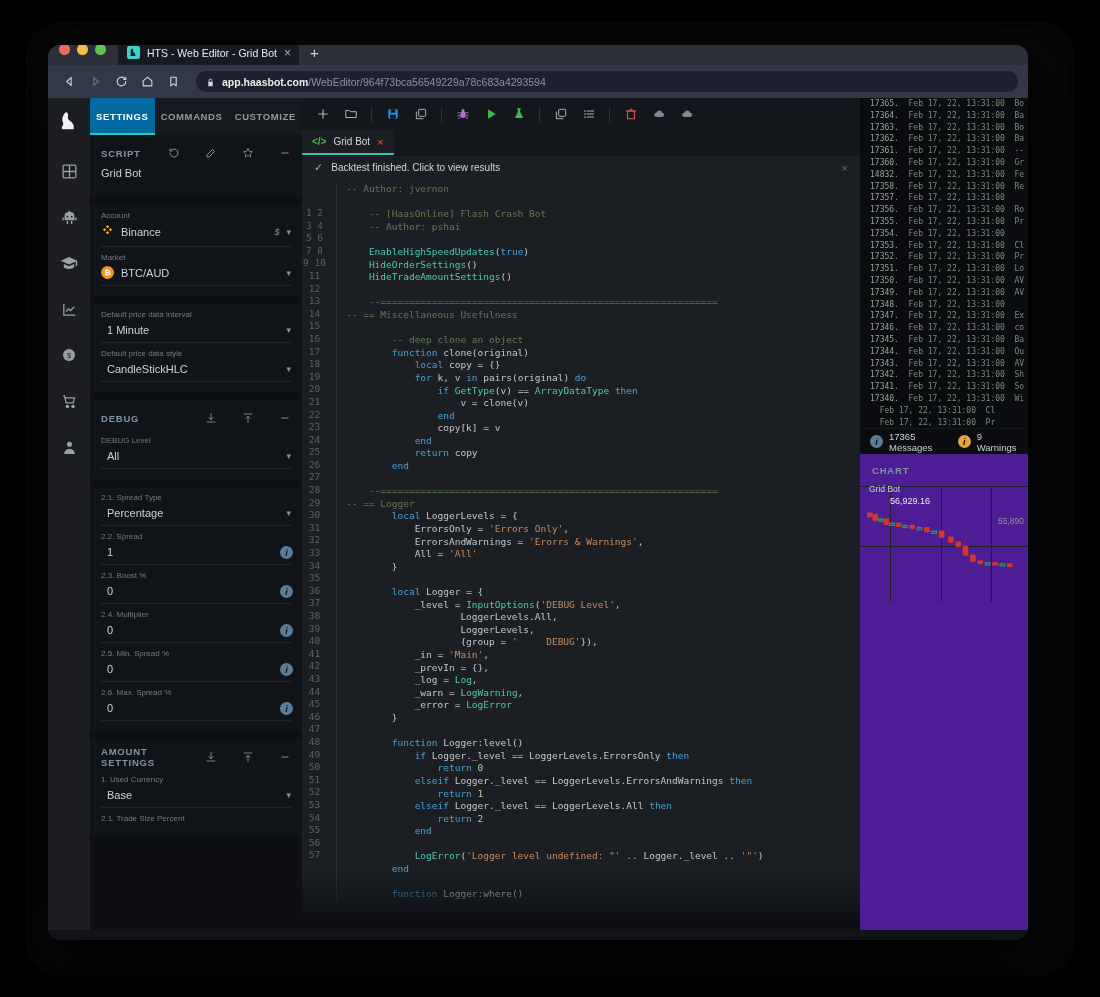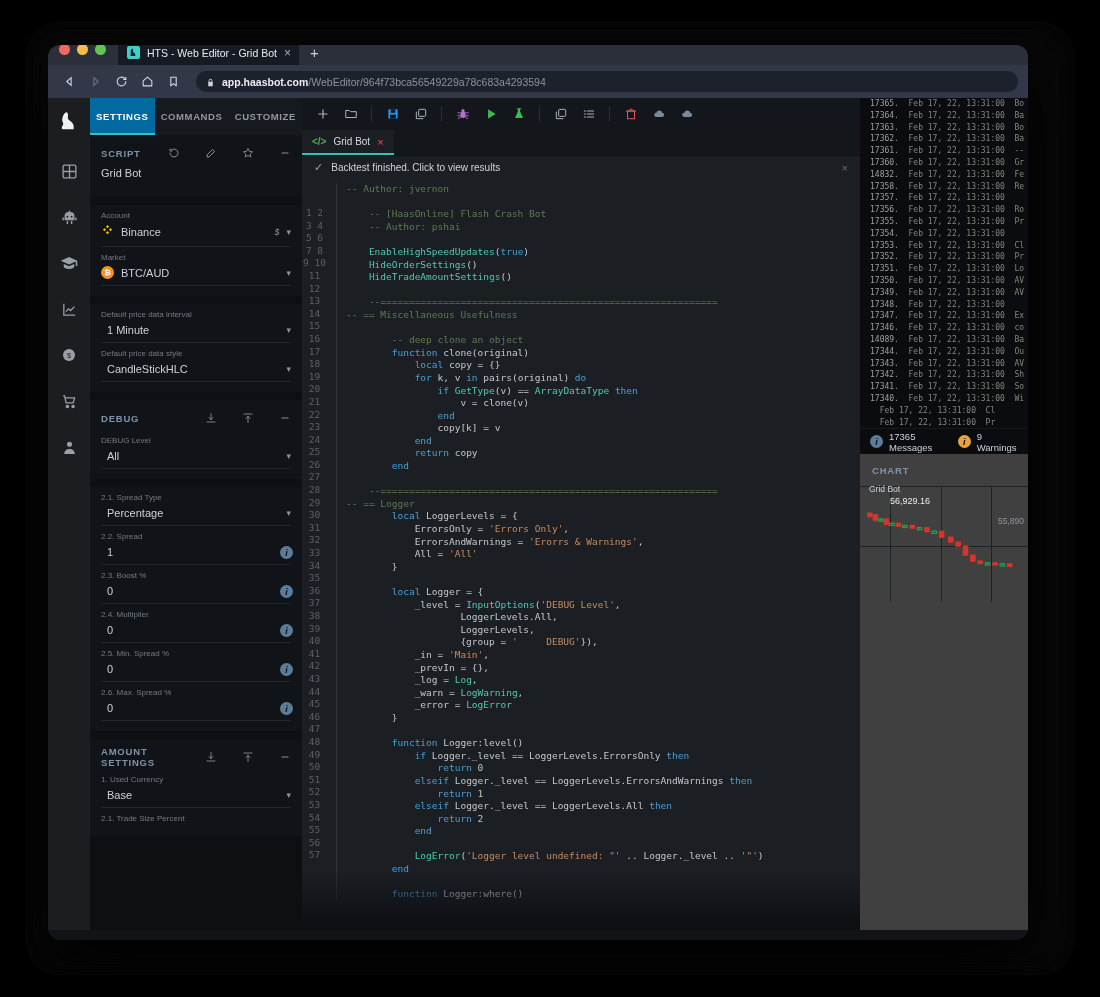--- a/index.html
+++ b/index.html
@@ -218,21 +218,21 @@
     padding: 0 10px; font-size: 9.5px; color: #cdd2d9;
     border-top: 1px solid #15181d;
   }
   .badge {
     width: 13px; height: 13px; border-radius: 50%; color: #0a0c0f;
     font-size: 9px; font-weight: 700; font-style: italic;
     display: flex; align-items: center; justify-content: center; flex: 0 0 auto;
   }
   .badge.i { background: #5b7d99; }
   .badge.w { background: #e8a33d; }
-  .chartpanel { flex: 1 1 auto; background: #404040; position: relative; overflow: hidden; }
+  .chartpanel { flex: 1 1 auto; background: #4c1d95; position: relative; overflow: hidden; }
   .chart-area { position: absolute; left: 0; right: 0; top: 28px; bottom: 0; }
   .chart-label {
     position: absolute; left: 9px; top: 30px; font-size: 8.5px; color: #cfd4db;
   }
   .chart-price {
     position: absolute; left: 30px; top: 42px; font-size: 9px; color: #e8ecf1;
   }
   .chart-price2 {
     position: absolute; right: 4px; top: 62px; font-size: 8.5px; color: #8d949c;
   }
@@ -763,21 +763,21 @@
 <span class="ln">17355.</span>  Feb 17, 22, 13:31:00  Pr
 <span class="ln">17354.</span>  Feb 17, 22, 13:31:00  
 <span class="ln">17353.</span>  Feb 17, 22, 13:31:00  Cl
 <span class="ln">17352.</span>  Feb 17, 22, 13:31:00  Pr
 <span class="ln">17351.</span>  Feb 17, 22, 13:31:00  Lo
 <span class="ln">17350.</span>  Feb 17, 22, 13:31:00  AV
 <span class="ln">17349.</span>  Feb 17, 22, 13:31:00  AV
 <span class="ln">17348.</span>  Feb 17, 22, 13:31:00  
 <span class="ln">17347.</span>  Feb 17, 22, 13:31:00  Ex
 <span class="ln">17346.</span>  Feb 17, 22, 13:31:00  co
-<span class="ln">14089.</span>  Feb 17, 22, 13:31:00  Ba
+<span class="ln">17345.</span>  Feb 17, 22, 13:31:00  Ba
 <span class="ln">17344.</span>  Feb 17, 22, 13:31:00  Ou
 <span class="ln">17343.</span>  Feb 17, 22, 13:31:00  AV
 <span class="ln">17342.</span>  Feb 17, 22, 13:31:00  Sh
 <span class="ln">17341.</span>  Feb 17, 22, 13:31:00  So
 <span class="ln">17340.</span>  Feb 17, 22, 13:31:00  Wi
   Feb 17, 22, 13:31:00  Cl
   Feb 17, 22, 13:31:00  Pr
   Feb 17, 22, 13:31:00  CP
   Feb 17, 22, 13:31:00  Te
   Feb 17, 22, 13:31:00  CO

